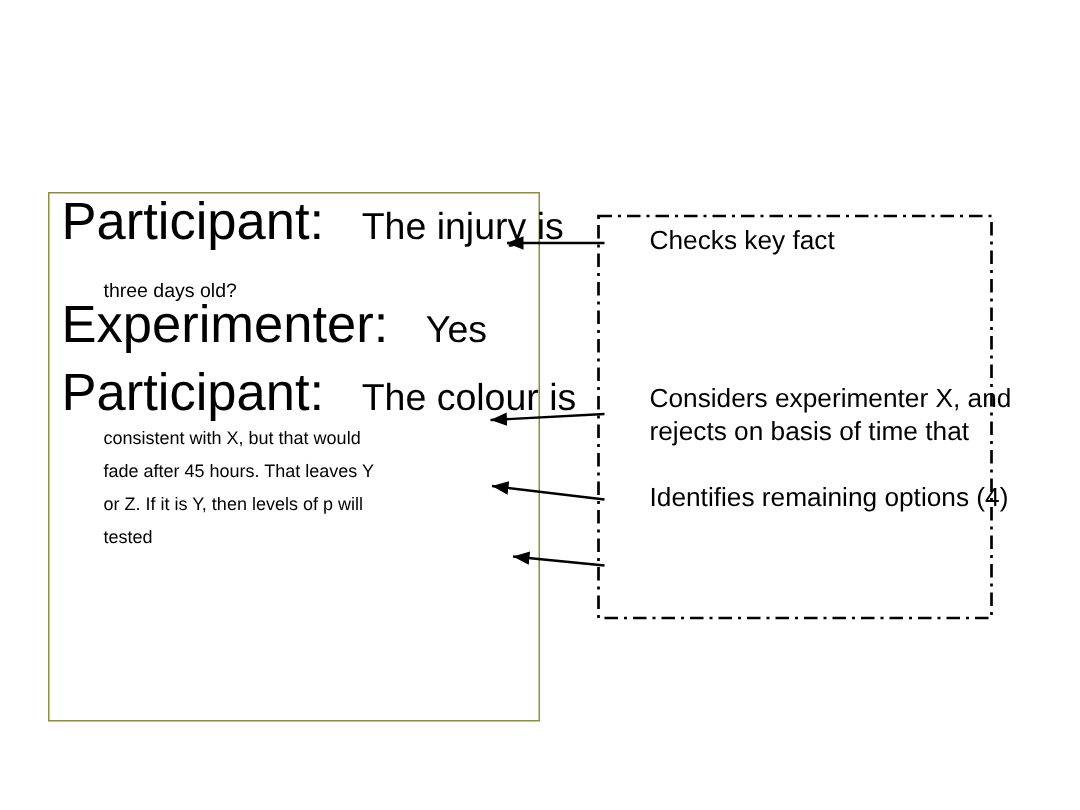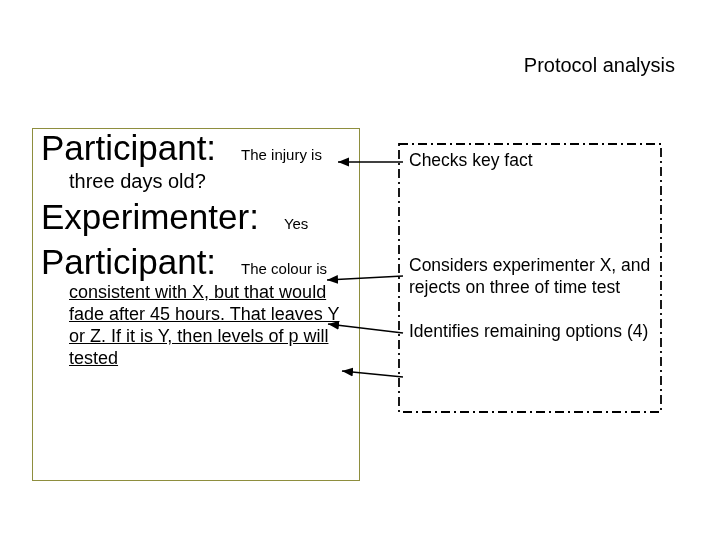--- a/index.html
+++ b/index.html
@@ -36,55 +36,56 @@
   }
   .t-line {
     position: absolute;
     white-space: nowrap;
   }
   .speaker {
     font-size: 35px;
     line-height: 32px;
   }
   .utterance {
-    font-size: 15px;
+    font-size: 25px;
     margin-left: 25px;
   }
   .cont-line {
-    font-size: 20px;
+    font-size: 13px;
     line-height: 22px;
+    margin-top: 13px;
   }
   .paragraph {
     position: absolute;
     left: 36px;
     top: 152px;
   }
   .paragraph .p-line {
-    font-size: 18px;
+    font-size: 12px;
     line-height: 22px;
     white-space: nowrap;
-    text-decoration: underline;
   }
   
   .annotation-box {
     position: absolute;
     left: 398px;
     top: 143px;
     width: 264px;
     height: 270px;
     box-sizing: border-box;
   }
   .ann-item {
     position: absolute;
     left: 11px;
   }
   .ann-item div {
     font-size: 17.5px;
     line-height: 22px;
     white-space: nowrap;
+    margin-left: 24px;
   }
   
   .overlay {
     position: absolute;
     left: 0;
     top: 0;
     width: 720px;
     height: 540px;
     pointer-events: none;
   }
@@ -97,21 +98,20 @@
   .connector {
     stroke: var(--arrow, #000000);
     stroke-width: 1.6;
   }
 </style>
 </head>
 <body>
 
 <div class="slide">
 
-  <div class="slide-title">Protocol analysis</div>
 
   <div class="transcript-box">
 
     <div class="t-line" style="left:8px; top:3px">
       <span class="speaker">Participant:</span><span class="utterance">The injury is</span>
     </div>
     <div class="t-line cont-line" style="left:36px; top:41px">three days old?</div>
 
     <div class="t-line" style="left:8px; top:72px">
       <span class="speaker">Experimenter:</span><span class="utterance">Yes</span>
@@ -128,21 +128,21 @@
       <div class="p-line">tested</div>
     </div>
   </div>
 
   <div class="annotation-box">
     <div class="ann-item" style="top:6px">
       <div>Checks key fact</div>
     </div>
     <div class="ann-item" style="top:111px">
       <div>Considers experimenter X, and</div>
-      <div>rejects on three of time test</div>
+      <div>rejects on basis of time that</div>
     </div>
     <div class="ann-item" style="top:177px">
       <div>Identifies remaining options (4)</div>
     </div>
   </div>
 
   <svg class="overlay" viewBox="0 0 720 540">
     <defs>
       <marker id="arrowhead" markerUnits="userSpaceOnUse" markerWidth="12" markerHeight="10" refX="11" refY="5" orient="auto">
         <path d="M0,0.5 L11,5 L0,9.5 z" fill="#000000"></path>

